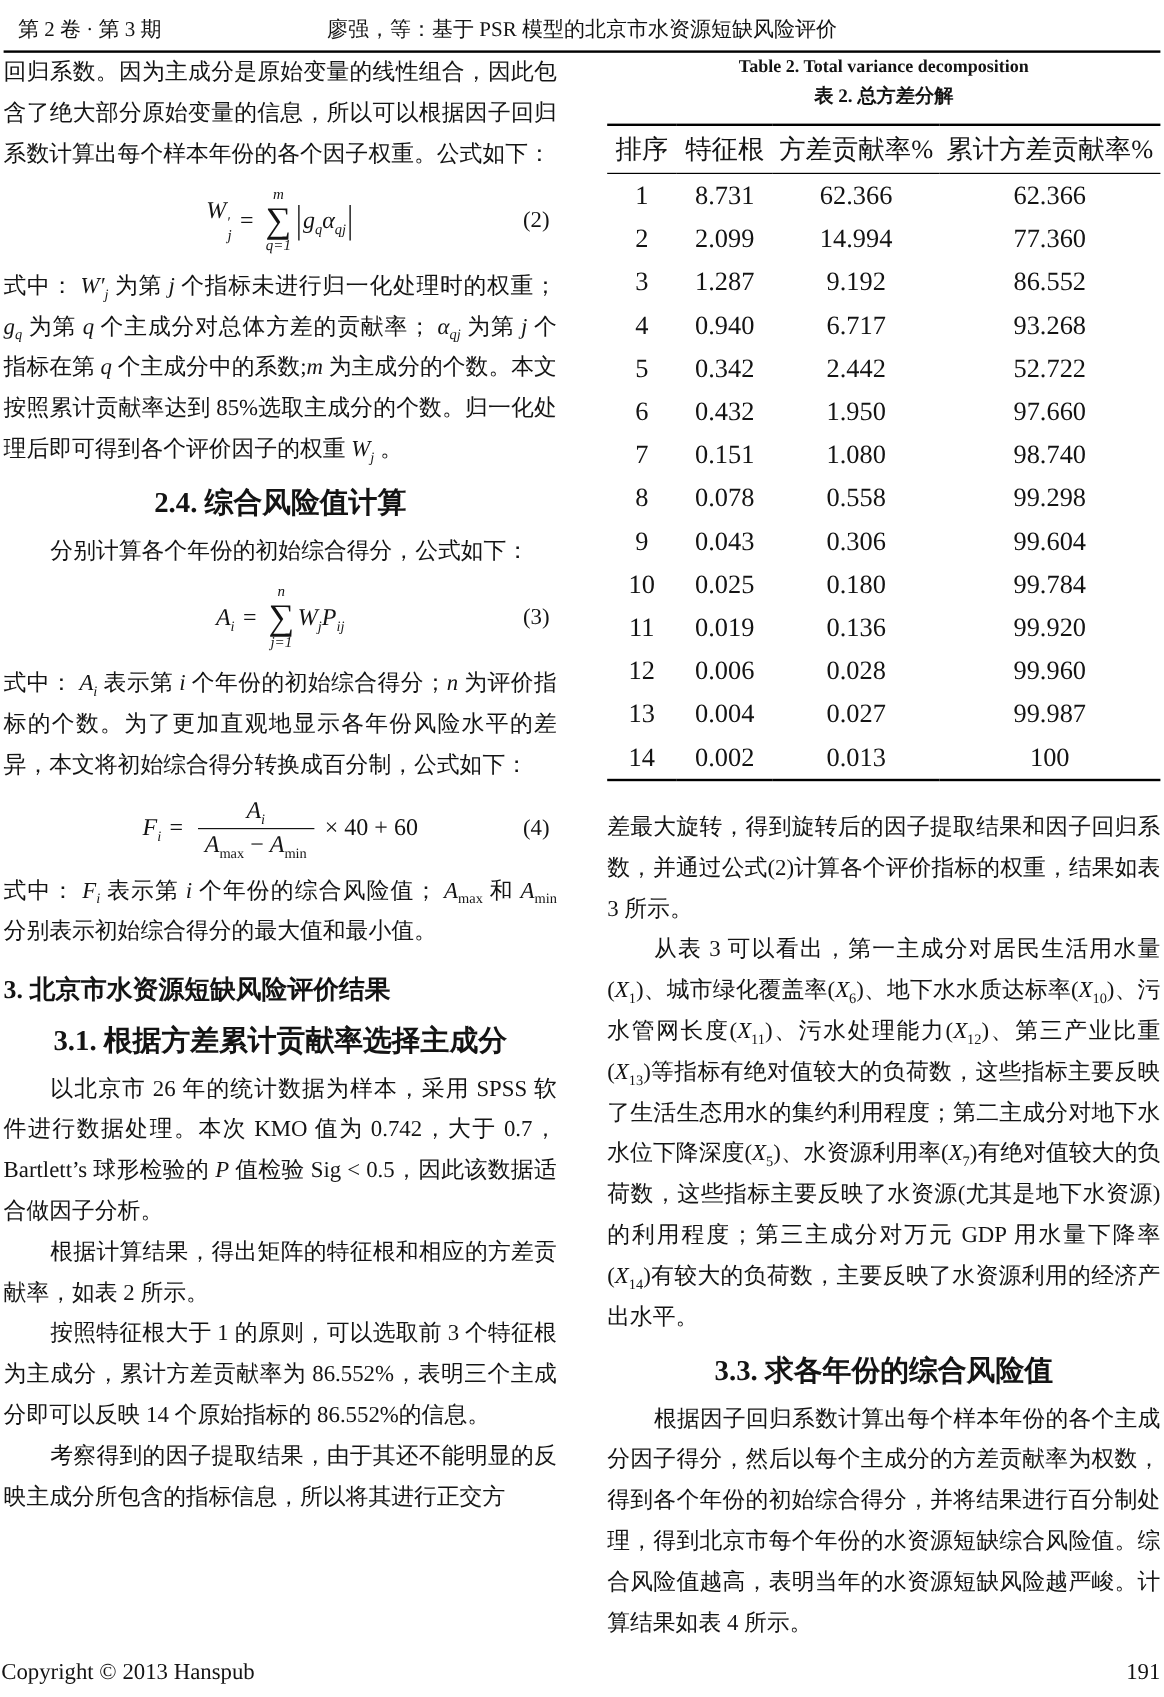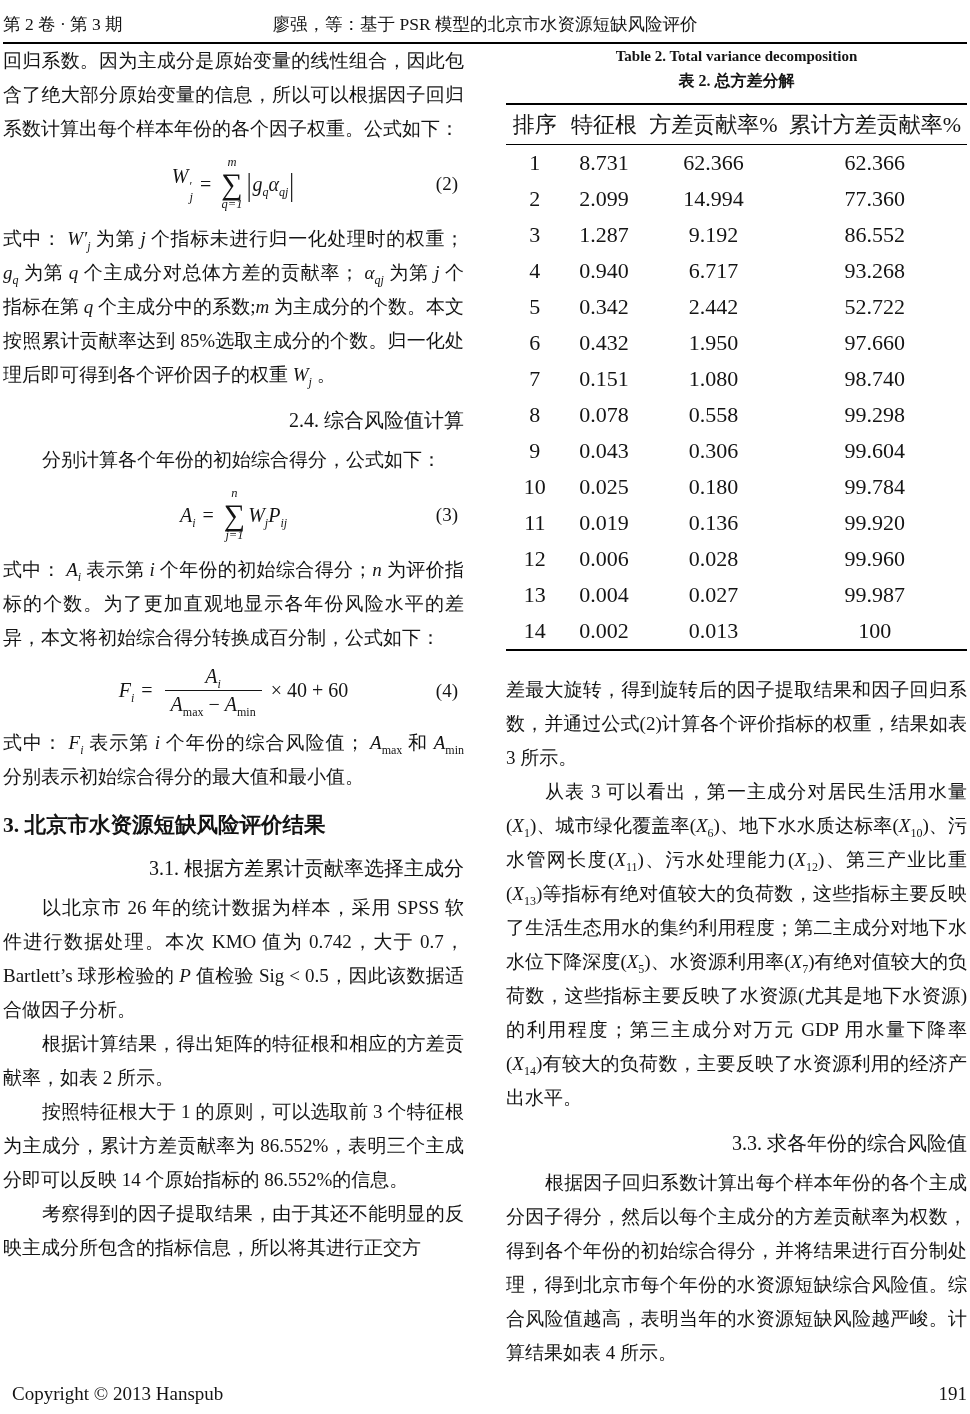--- a/index.html
+++ b/index.html
@@ -8,33 +8,33 @@
     font-family:"Liberation Serif","DejaVu Serif",serif;
     color:#141414;
     -webkit-font-smoothing:antialiased;
   }
   .page{position:relative;width:970px;height:1414px;box-sizing:border-box;
         padding:12px 3px 10px 3px;overflow:hidden;background:#fff;}
 
   
   .pg-header{position:relative;height:30px;border-bottom:2px solid #000;
              font-size:17.5px;line-height:24px;}
-  .issue{position:absolute;left:0;top:0;}
+  .issue{position:absolute;left:12px;top:0;}
   .paper-title{position:absolute;left:50%;top:0;transform:translateX(-50%);white-space:nowrap;}
 
   
   .columns{display:flex;gap:42px;margin-top:0;}
   .col{width:463px;font-size:19px;line-height:34px;text-align:justify;}
   .col p{margin:0;}
   .indent{text-indent:2.05em;}
   i{font-style:italic;}
   sub{font-size:12px;line-height:0;}
 
   
-  .h-sub{font-size:20px;font-weight:normal;margin:14px 0 9px 0;line-height:28px;text-align:right;}
+  .h-sub{font-size:24px;font-weight:bold;margin:14px 0 9px 0;line-height:28px;text-align:center;}
   .h-top{font-size:21.5px;font-weight:bold;margin:16px 0 10px 0;line-height:30px;text-align:left;}
 
   
   .formula{position:relative;text-align:center;margin:10px 0;line-height:normal;}
   .f-inner{display:inline-flex;align-items:center;font-size:20px;}
   .f-label{position:absolute;right:6px;top:50%;transform:translateY(-50%);font-size:19px;}
   .f-eq{margin:0 7px;}
   .sum{display:inline-flex;flex-direction:column;align-items:center;line-height:1;margin:0 3px;}
   .sum-t,.sum-b{font-size:12.5px;line-height:1.1;}
   .sum-s{font-size:30px;line-height:0.95;}
@@ -54,21 +54,21 @@
   table.vtable{width:100%;border-collapse:collapse;border-top:2px solid #000;
                border-bottom:2px solid #000;font-size:22px;margin-bottom:4px;}
   table.vtable th{font-weight:normal;border-bottom:1.4px solid #000;height:39px;
                   text-align:center;padding:0;}
   table.vtable td{height:36px;text-align:center;padding:0;}
   .c1{width:12.5%;} .c2{width:17.5%;} .c3{width:30%;} .c4{width:40%;}
 
   .after-tbl{margin-top:22px !important;}
 
   
-  .pg-footer{position:absolute;left:12px;right:3px;bottom:8px;display:flex;
+  .pg-footer{position:absolute;left:1px;right:3px;bottom:8px;display:flex;
              justify-content:space-between;font-size:19px;line-height:24px;}
 </style>
 </head>
 <body>
 
 <div class="page">
 
   <div class="pg-header">
     <span class="issue">第 2 卷 · 第 3 期</span>
     <span class="paper-title">廖强，等：基于 PSR 模型的北京市水资源短缺风险评价</span>

